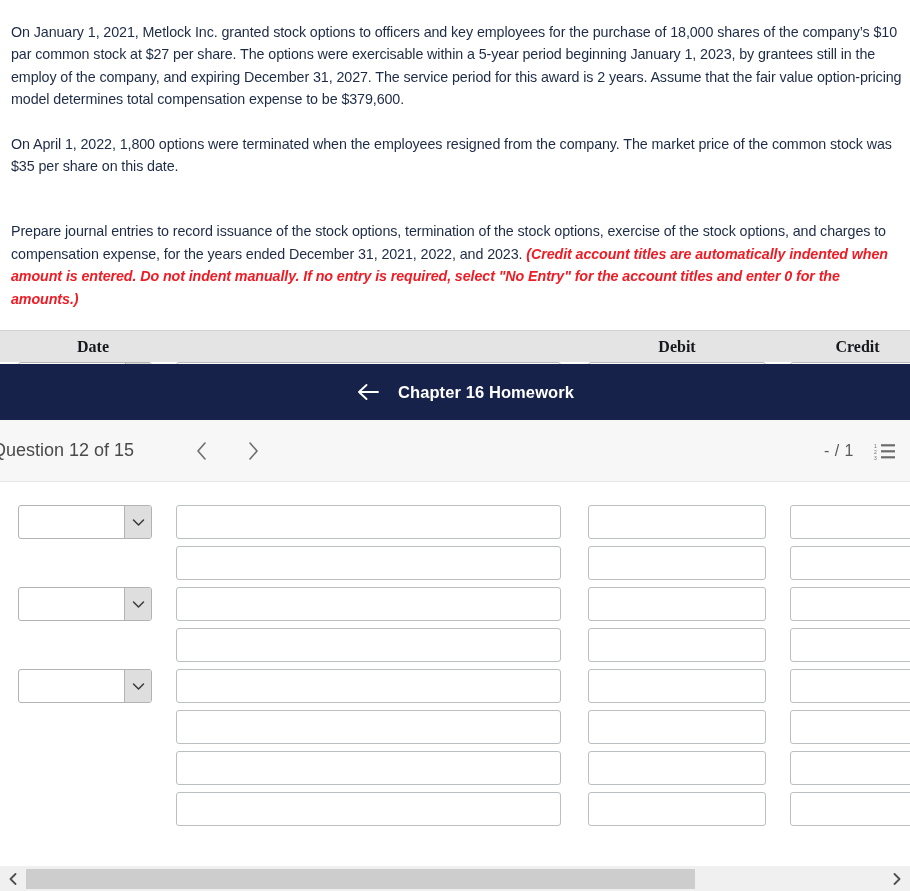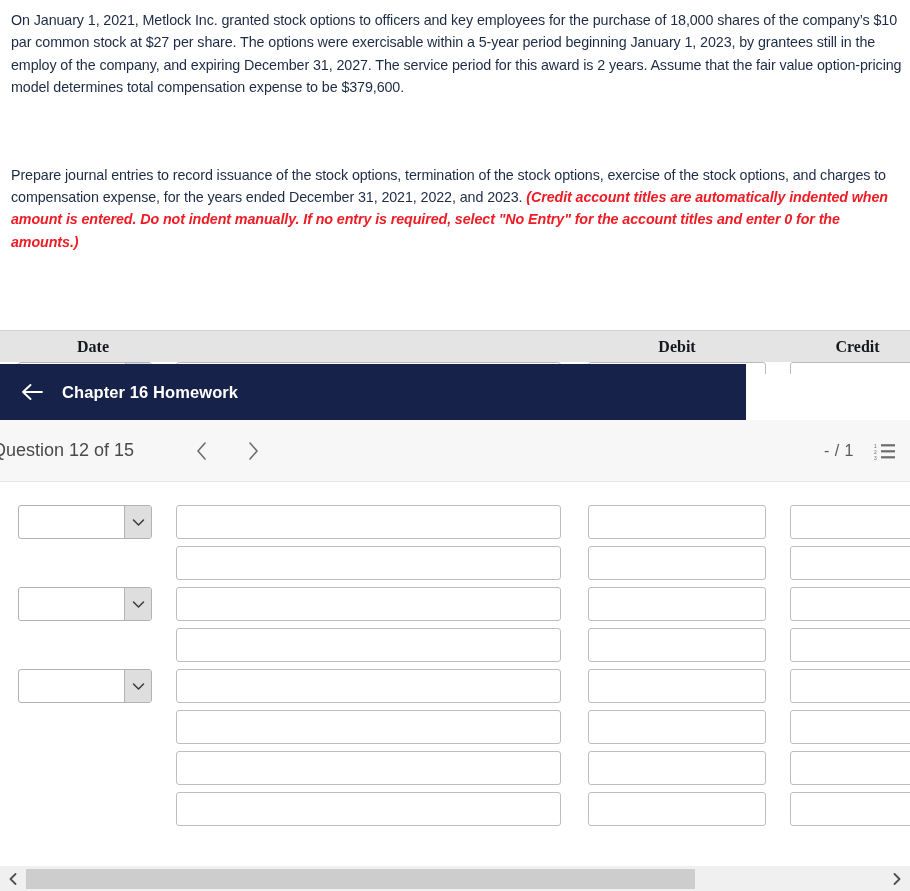--- a/index.html
+++ b/index.html
@@ -19,21 +19,21 @@
     height: 891px;
     overflow: hidden;
     background: #ffffff;
   }
 
   
   .qbody {
     position: absolute;
     top: 0; left: 0;
     width: 910px;
-    padding: 4px 6px;
+    padding: 16px 6px;
   }
   .qpara {
     font-family: "Liberation Sans", sans-serif;
     font-size: 14.3px;
     line-height: 22.4px;
     color: #1d2b45;
     margin: 0;
     padding: 0 0 0 5px;
     letter-spacing: -0.1px;
   }
@@ -106,26 +106,27 @@
     width: 26px; height: 30px;
     background: #dcdcdc;
     border-left: 1px solid #b5b5b5;
   }
 
   
   .topbar {
     position: absolute;
     left: 0;
     top: 364px;
-    width: 746px;
+    width: 910px;
     height: 56px;
     background: #17224b;
     display: flex;
     align-items: center;
     z-index: 20;
+    justify-content: center;
   }
   .back-arrow {
     margin-left: 20px;
     width: 24px; height: 24px;
     display: flex; align-items: center; justify-content: center;
     cursor: pointer;
   }
   .back-arrow svg { display: block; }
   .topbar-title {
     margin-left: 18px;
@@ -285,20 +286,21 @@
   }
 </style>
 </head>
 <body>
 
 <div id="page">
 
   <div class="qbody">
     <p class="qpara p1">On January 1, 2021, Metlock Inc. granted stock options to officers and key employees for the purchase of 18,000 shares of the company’s $10 par common stock at $27 per share. The options were exercisable within a 5-year period beginning January 1, 2023, by grantees still in the employ of the company, and expiring December 31, 2027. The service period for this award is 2 years. Assume that the fair value option-pricing model determines total compensation expense to be $379,600.</p>
     <div class="gap"></div>
+    <p class="qpara">On April 1, 2022, 1,800 options were terminated when the employees resigned from the company. The market price of the common stock was $35 per share on this date.</p>
     <div class="gap"></div>
     <div class="gap-sm"></div>
     <p class="qpara"><span>Prepare journal entries to record issuance of the stock options, termination of the stock options, exercise of the stock options, and charges to compensation expense, for the years ended December 31, 2021, 2022, and 2023.</span> <span class="redital">(Credit account titles are automatically indented when amount is entered. Do not indent manually. If no entry is required, select "No Entry" for the account titles and enter 0 for the amounts.)</span></p>
   </div>
 
   <div class="tbl-head">
     <div class="cell c-date">Date</div>
     <div class="cell c-debit">Debit</div>
     <div class="cell c-credit">Credit</div>
   </div>

